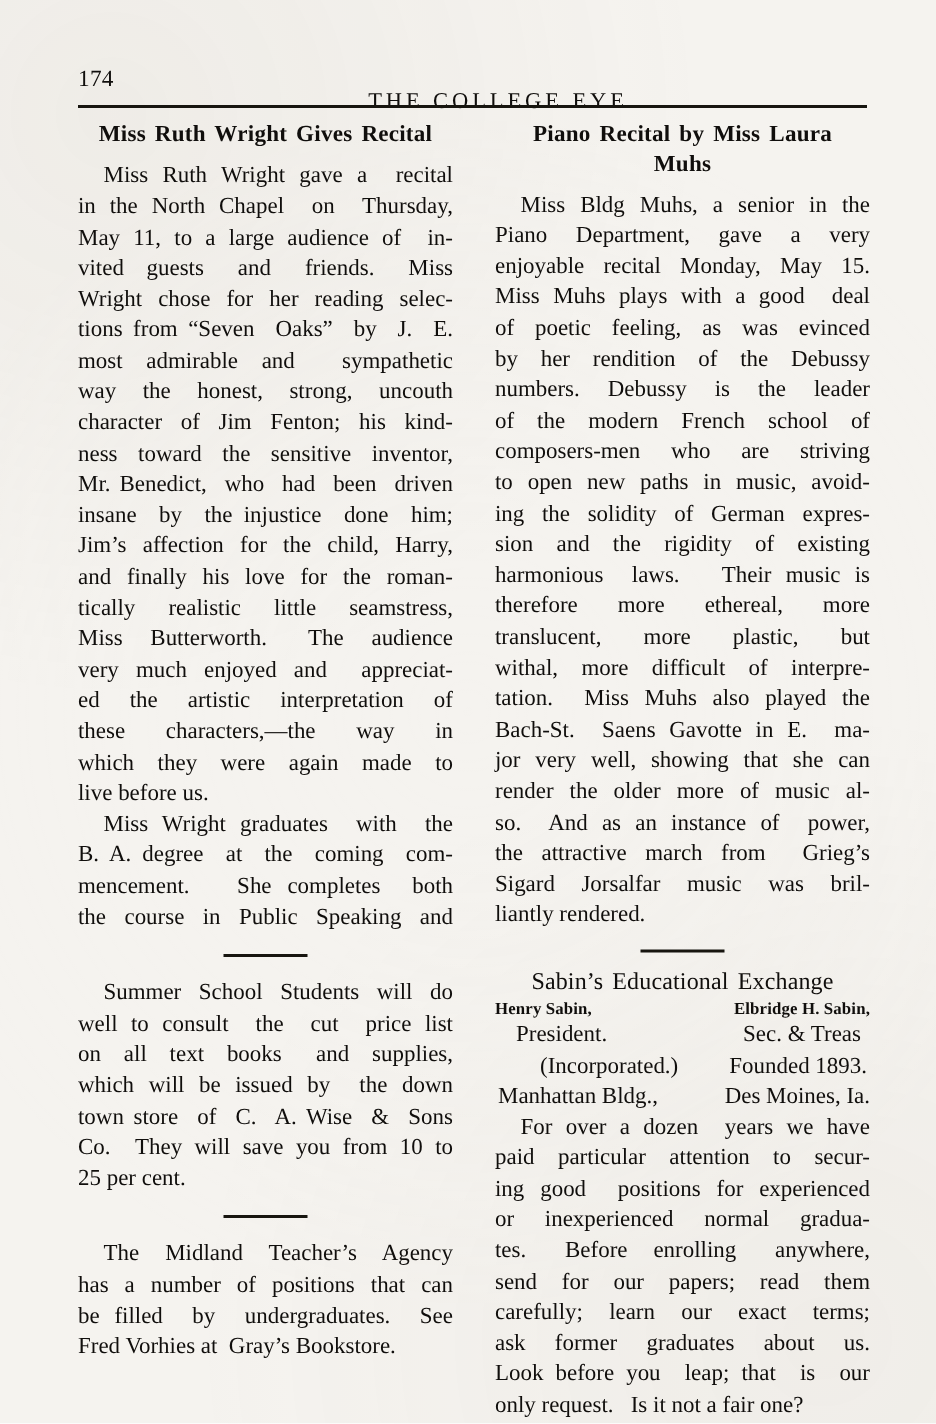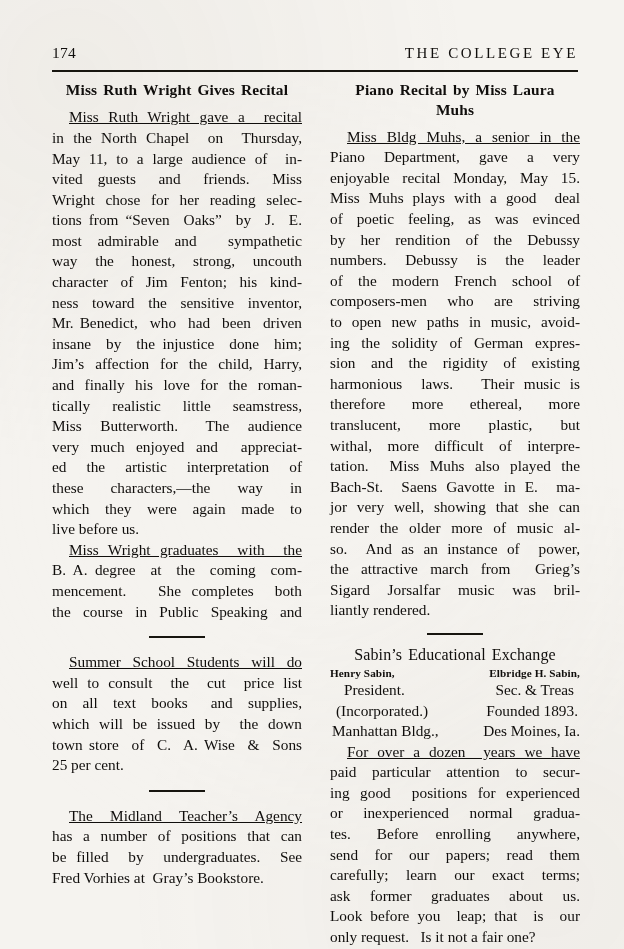--- a/index.html
+++ b/index.html
@@ -43,23 +43,23 @@
   .folio {
     position: absolute;
     left: 0;
     top: 0;
     font-size: 15.5px;
     letter-spacing: .2px;
   }
   .runtitle {
     position: absolute;
     left: 0;
-    top: 1px;
+    top: 16px;
     width: 526px;
-    text-align: right;
+    text-align: center;
     font-size: 15px;
     letter-spacing: 2.6px;
     padding-left: 34px;
     box-sizing: border-box;
   }
 
   .masthead-rule {
     position: absolute;
     left: 52px;
     top: 70px;
@@ -104,21 +104,21 @@
 
   
   .lines { font-size: 15.3px; line-height: 20.6px; }
   .lines .ln {
     display: block;
     text-align: justify;
     text-align-last: justify;
     white-space: pre-wrap;
   }
   .lines .ln.last { text-align-last: left; }
-  .lines .ln.indent { text-indent: 17px; text-decoration: underline; }
+  .lines .ln.indent { text-indent: 17px; }
 
   .sep {
     width: 56px;
     height: 0;
     border-top: 2px solid #17150f;
     margin: 14px auto 14px auto;
   }
   .sep.tight { margin: 12px auto 11px auto; }
 
   .officers {
@@ -134,21 +134,21 @@
   .officers .o-right { text-align: right; }
 
   .duo {
     display: flex;
     justify-content: space-between;
     font-size: 15.3px;
     line-height: 20.6px;
     padding: 0 6px 0 14px;
     box-sizing: border-box;
   }
-  .duo.wide { padding: 0 2px 0 6px; }
+  .duo.wide { padding: 0 2px 0 6px; margin-left: 24px; }
   .duo.w2 { padding: 0 0 0 2px; }
 </style>
 </head>
 <body>
 
 <div class="page">
 
   <div class="runhead">
     <div class="folio">174</div>
     <div class="runtitle">THE COLLEGE EYE</div>
@@ -194,20 +194,21 @@
       </div>
 
       <div class="sep"></div>
 
       <div class="lines">
         <span class="ln indent">Summer School Students will do</span>
         <span class="ln">well to consult  the  cut  price list</span>
         <span class="ln">on  all  text  books   and  supplies,</span>
         <span class="ln">which will be issued by  the down</span>
         <span class="ln">town store  of  C.  A. Wise  &amp;  Sons</span>
+        <span class="ln">Co.  They will save you from 10 to</span>
         <span class="ln last">25 per cent.</span>
       </div>
 
       <div class="sep"></div>
 
       <div class="lines">
         <span class="ln indent">The  Midland  Teacher’s  Agency</span>
         <span class="ln">has a number of positions that can</span>
         <span class="ln">be filled  by  undergraduates.  See</span>
         <span class="ln last">Fred Vorhies at  Gray’s Bookstore.</span>

